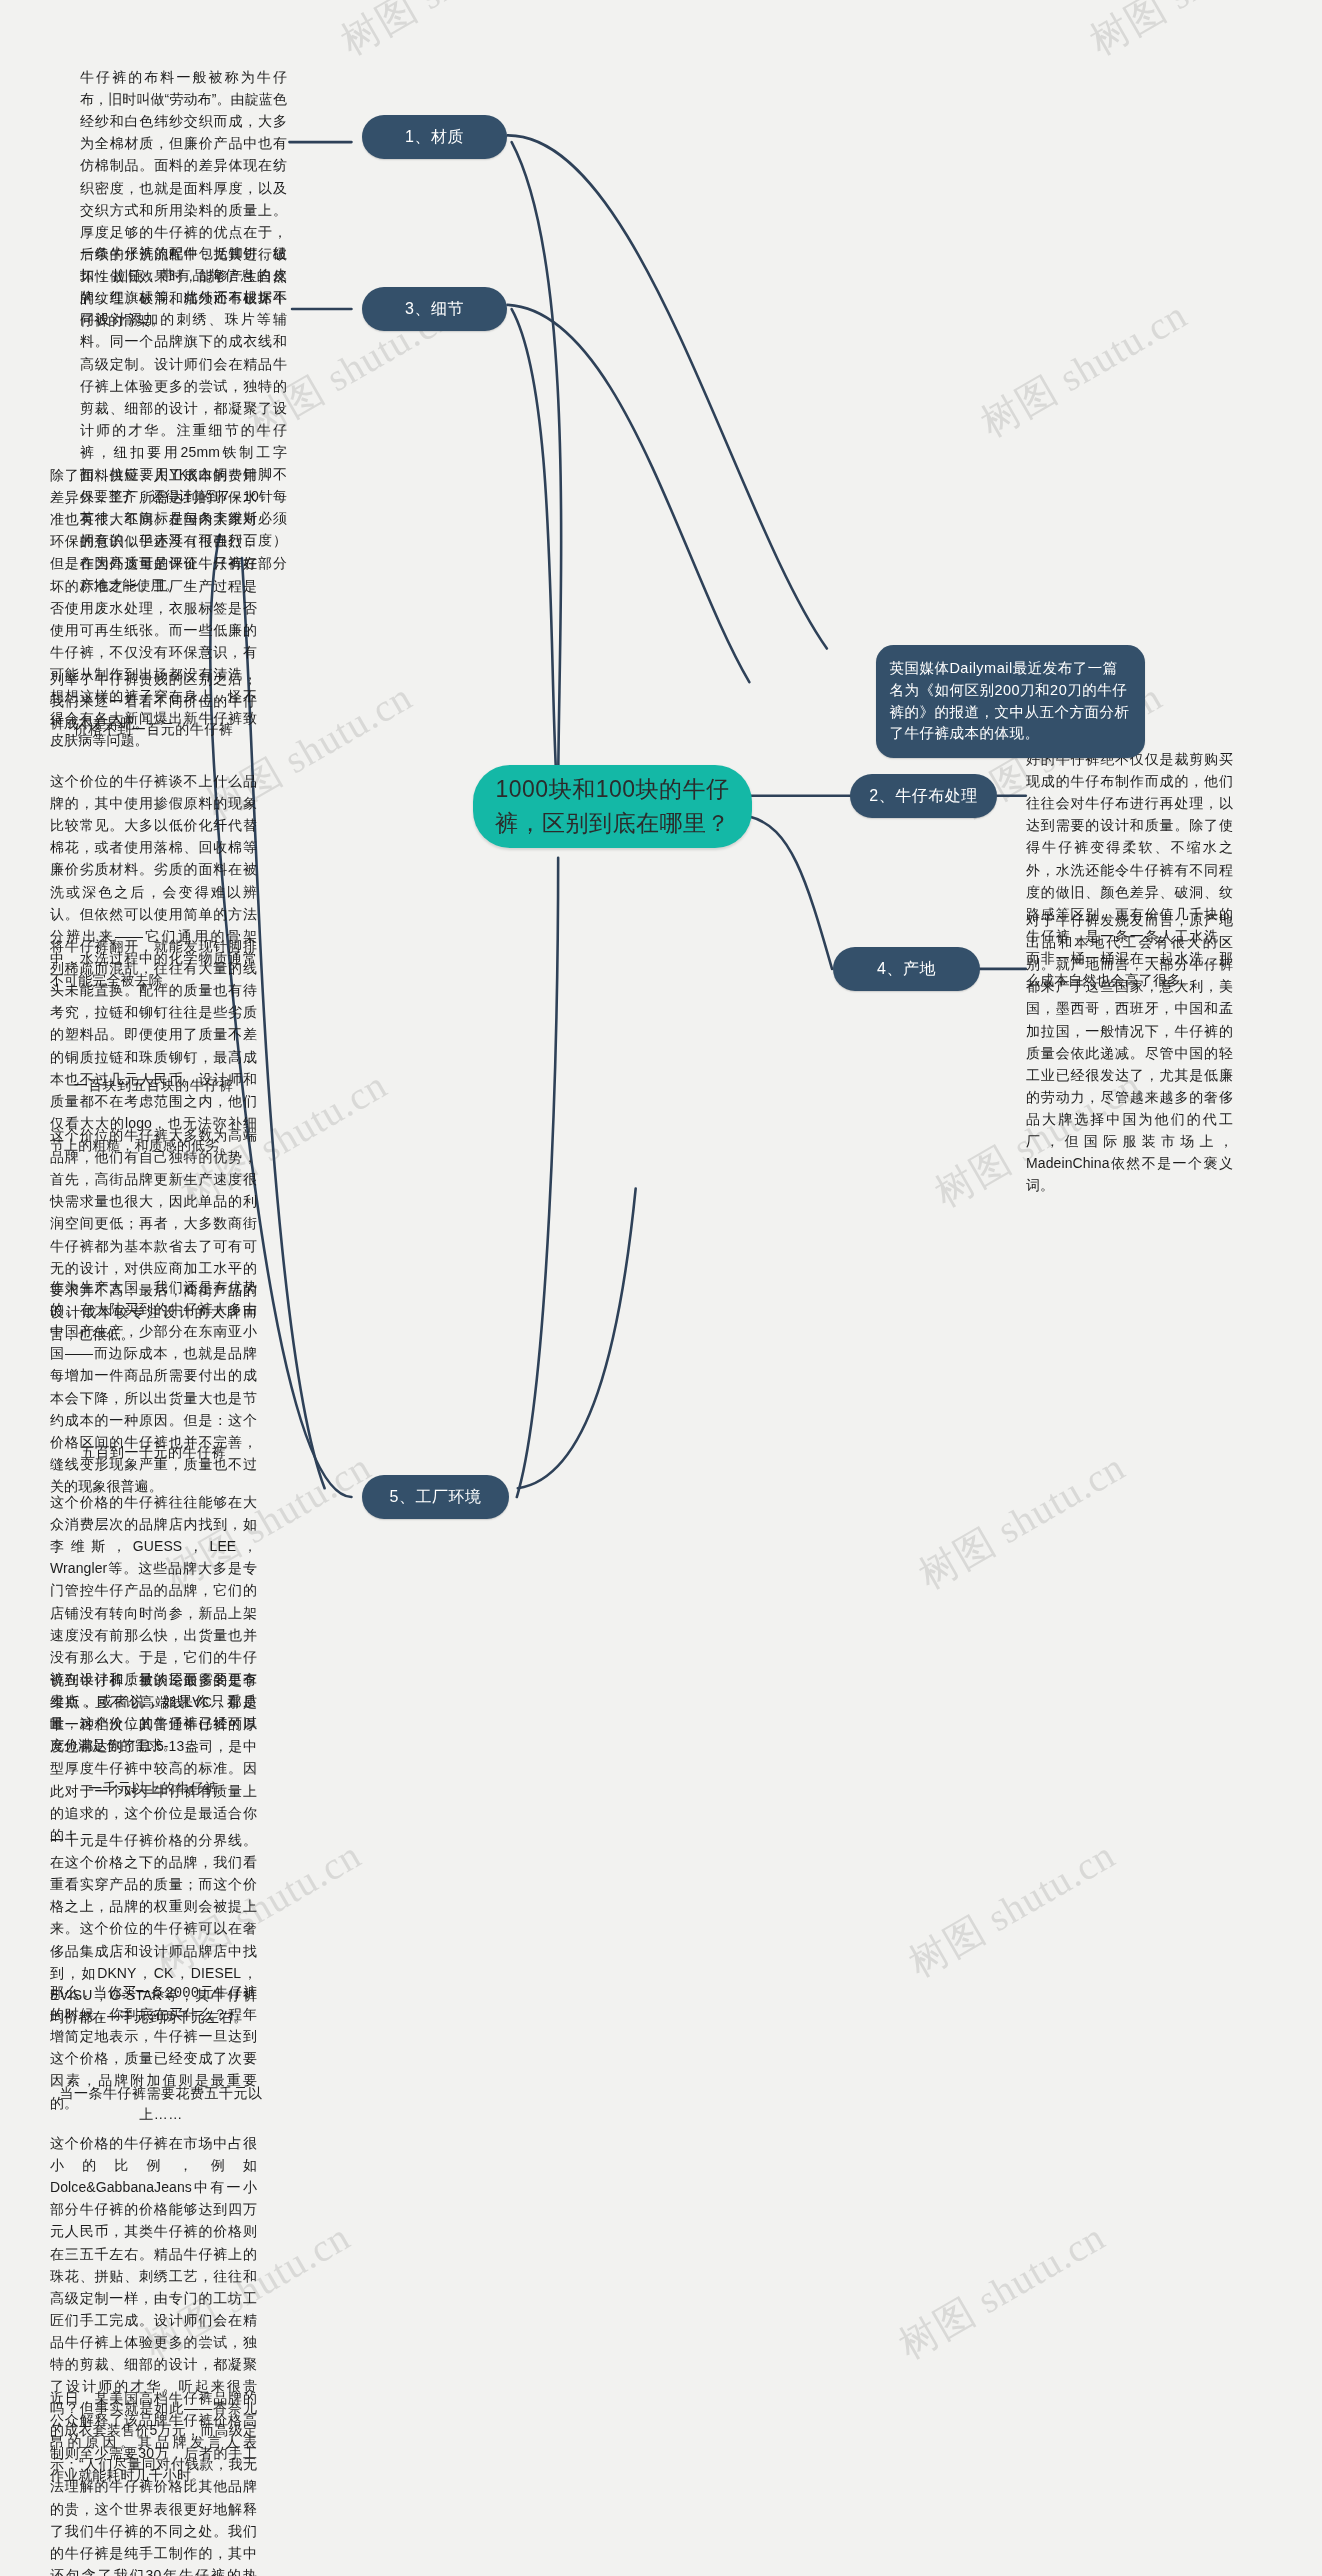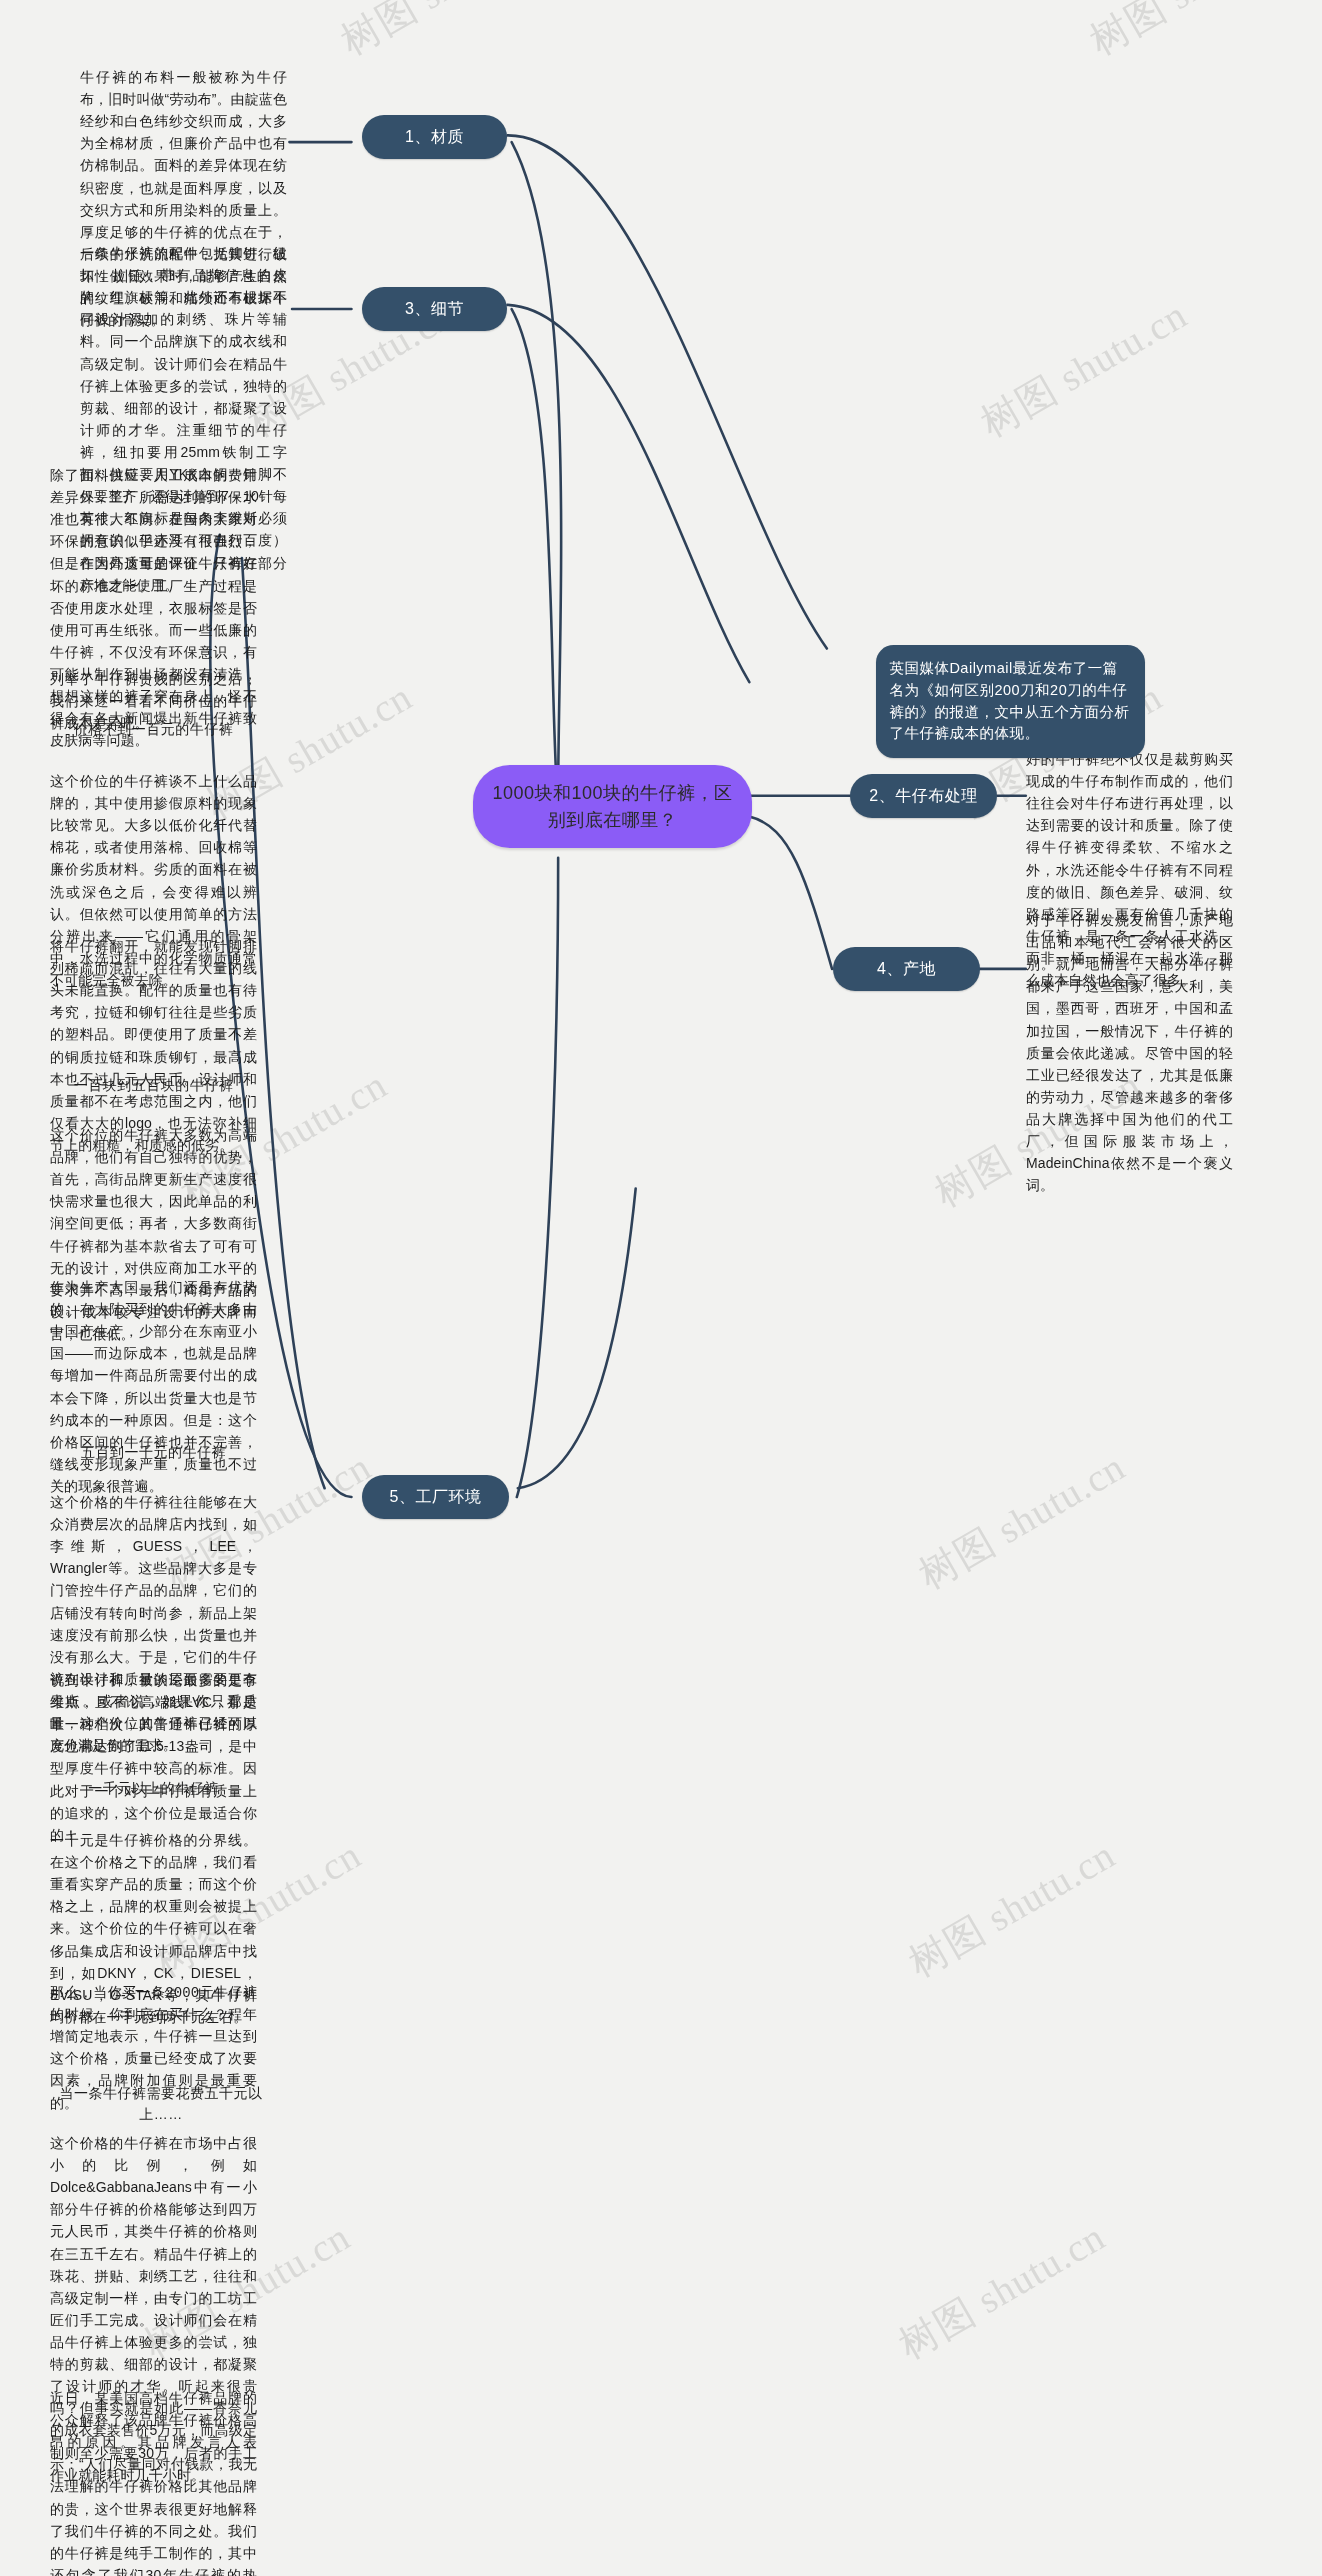--- a/index.html
+++ b/index.html
@@ -39,24 +39,24 @@
     color:#ffffff;
     background:#34506a;
     border-radius:24px;
     padding:5.2px 11.4px;
     font-size:16px;
     line-height:1.34;
     letter-spacing:0.5px;
     box-shadow:0 1px 1.6px rgba(0,0,0,.16);
   }
   .node.root{
-    background:#8b5cf6;
+    background:#14b8a6;
     color:#2b2b2b;
     border-radius:37px;
-    font-size:18px;
+    font-size:23px;
     line-height:1.45;
     letter-spacing:0.5px;
     box-shadow:0 1.6px 2.6px rgba(0,0,0,.13);
   }
   .node.note{
     border-radius:17.6px;
     font-size:14.5px;
     line-height:1.50;
     text-align:left;
     justify-content:flex-start;

